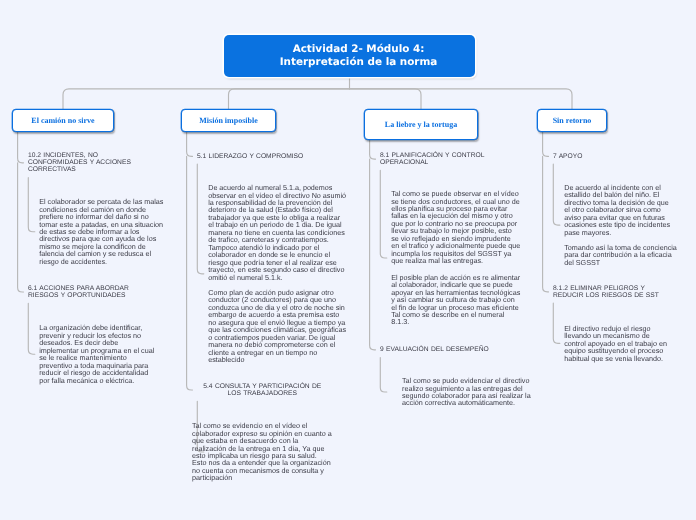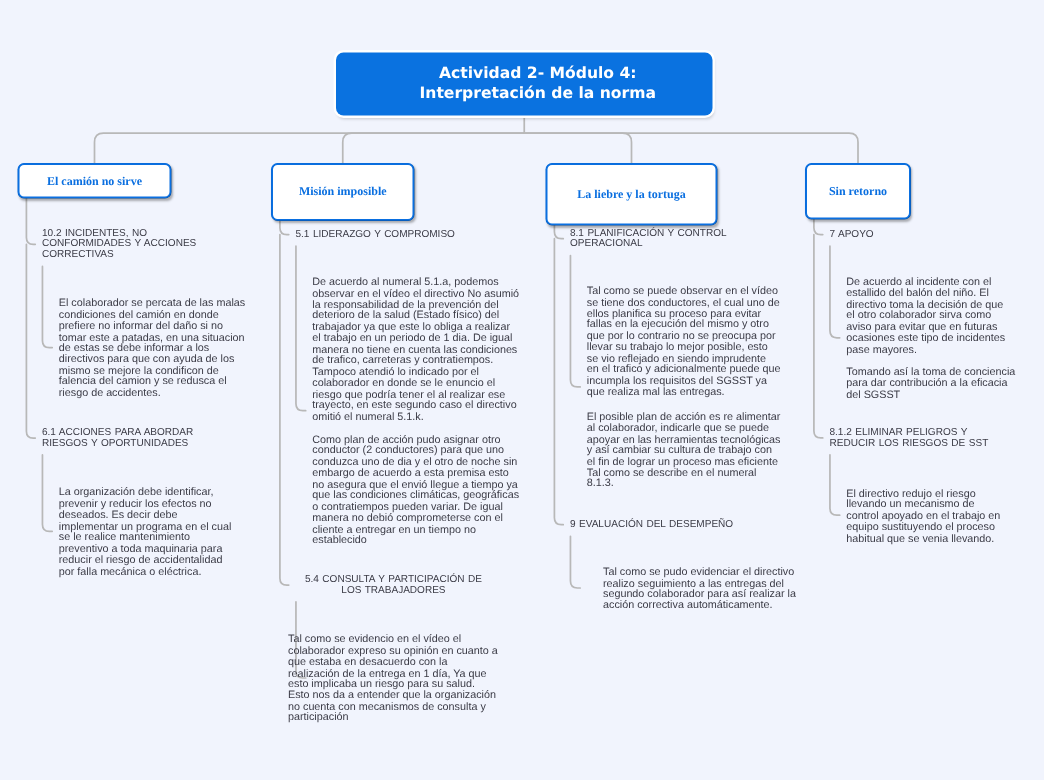--- a/index.html
+++ b/index.html
@@ -56,37 +56,37 @@
       <div class="root-box" style="left:224px;top:35px;width:251px;height:42px;padding-left:28px;">
         <span>Actividad 2- Módulo 4: Interpretación de la norma</span>
       </div>
       <div class="topic-box" style="left:12px;top:109px;width:102px;height:23px;">
         <span>El camión no sirve</span>
       </div>
       <div class="sub-title" style="left:28px;top:152.3px;width:116px;"><span>10.2 INCIDENTES, NO CONFORMIDADES Y ACCIONES CORRECTIVAS</span></div>
       <div class="detail" style="left:39.2px;top:198.2px;width:127.1px;"><span>El colaborador se percata de las malas condiciones del camión en donde prefiere no informar del daño si no tomar este a patadas, en una situacion de estas se debe informar a los directivos para que con ayuda de los mismo se mejore la condificon de falencia del camion y se redusca el riesgo de accidentes.</span></div>
       <div class="sub-title" style="left:28px;top:285px;width:116px;"><span>6.1 ACCIONES PARA ABORDAR RIESGOS Y OPORTUNIDADES</span></div>
       <div class="detail" style="left:39.2px;top:324.4px;width:117.9px;"><span>La organización debe identificar, prevenir y reducir los efectos no deseados. Es decir debe implementar un programa en el cual se le realice mantenimiento preventivo a toda maquinaria para reducir el riesgo de accidentalidad por falla mecánica o eléctrica.</span></div>
-      <div class="topic-box" style="left:181px;top:109px;width:95px;height:38px;">
+      <div class="topic-box" style="left:181px;top:109px;width:95px;height:23px;">
         <span>Misión imposible</span>
       </div>
       <div class="sub-title" style="left:197px;top:152.9px;width:127px;"><span>5.1 LIDERAZGO Y COMPROMISO</span></div>
       <div class="detail" style="left:208.2px;top:184.1px;width:138.7px;"><span>De acuerdo al numeral 5.1.a, podemos observar en el vídeo el directivo No asumió la responsabilidad de la prevención del deterioro de la salud (Estado físico) del trabajador ya que este lo obliga a realizar el trabajo en un periodo de 1 dia. De igual manera no tiene en cuenta las condiciones de trafico, carreteras y contratiempos. Tampoco atendió lo indicado por el colaborador en donde se le enuncio el riesgo que podría tener el al realizar ese trayecto, en este segundo caso el directivo omitió el numeral 5.1.k.</span></div>
       <div class="detail" style="left:208.2px;top:289px;width:139.5px;"><span>Como plan de acción pudo asignar otro conductor (2 conductores) para que uno conduzca uno de dia y el otro de noche sin embargo de acuerdo a esta premisa  esto no asegura que el envió llegue a tiempo ya que las condiciones climáticas, geográficas o contratiempos pueden variar. De igual manera no debió comprometerse con el cliente a entregar en un tiempo no establecido</span></div>
       <div class="sub-title c" style="left:200.3px;top:383px;width:124px;"><span>5.4 CONSULTA Y PARTICIPACIÓN DE LOS TRABAJADORES</span></div>
       <div class="detail" style="left:192px;top:422.2px;width:140.5px;"><span>Tal como se evidencio en el vídeo el colaborador expreso su opinión en cuanto a que estaba en desacuerdo con la realización de la entrega en 1 día, Ya que esto implicaba un riesgo para su salud. Esto nos da a entender que la organización no cuenta con mecanismos de consulta y participación</span></div>
-      <div class="topic-box" style="left:364px;top:109px;width:114px;height:41px;">
+      <div class="topic-box" style="left:364px;top:109px;width:114px;height:31px;">
         <span>La liebre y la tortuga</span>
       </div>
       <div class="sub-title" style="left:380px;top:152.1px;width:126px;"><span>8.1 PLANIFICACIÓN Y CONTROL OPERACIONAL</span></div>
       <div class="detail" style="left:391.2px;top:190.1px;width:129.3px;"><span>Tal como se puede observar en el vídeo se tiene dos conductores, el cual uno de ellos planifica su proceso para evitar fallas en la ejecución del mismo y otro que por lo contrario no se preocupa por llevar su trabajo lo mejor posible, esto se vio reflejado en siendo imprudente en el trafico y adicionalmente puede que incumpla los requisitos del SGSST ya que realiza mal las entregas.</span></div>
       <div class="detail" style="left:391.2px;top:273.7px;width:130.1px;"><span>El posible plan de acción es re alimentar al colaborador, indicarle que se puede apoyar en las herramientas tecnológicas y así cambiar su cultura de trabajo con el fin de lograr un proceso mas eficiente Tal como se describe en el numeral 8.1.3.</span></div>
       <div class="sub-title" style="left:380px;top:346.3px;width:128px;"><span>9 EVALUACIÓN DEL DESEMPEÑO</span></div>
       <div class="detail" style="left:402px;top:377.1px;width:139.5px;"><span>Tal como se pudo evidenciar el directivo realizo seguimiento a las entregas del segundo colaborador para así realizar la acción correctiva automáticamente.</span></div>
-      <div class="topic-box" style="left:537px;top:109px;width:70px;height:37px;">
+      <div class="topic-box" style="left:537px;top:109px;width:70px;height:23px;">
         <span>Sin retorno</span>
       </div>
       <div class="sub-title" style="left:553px;top:152.9px;width:110px;"><span>7 APOYO</span></div>
       <div class="detail" style="left:564.2px;top:184px;width:109.1px;"><span>De acuerdo al incidente con el estallido del balón del niño. El directivo toma la decisión de que el otro colaborador sirva como aviso para evitar que en futuras ocasiones este tipo de incidentes pase mayores.</span></div>
       <div class="detail" style="left:564.2px;top:244px;width:115.9px;"><span>Tomando así la toma de conciencia para dar contribución a la eficacia del SGSST</span></div>
       <div class="sub-title" style="left:553px;top:284.9px;width:113px;"><span>8.1.2 ELIMINAR PELIGROS Y REDUCIR LOS RIESGOS DE SST</span></div>
       <div class="detail" style="left:564.2px;top:324.8px;width:105.9px;"><span>El directivo redujo el riesgo llevando un mecanismo de control apoyado en el trabajo en equipo sustituyendo el proceso habitual que se venia llevando.</span></div>
     </div>
 </div>
 

